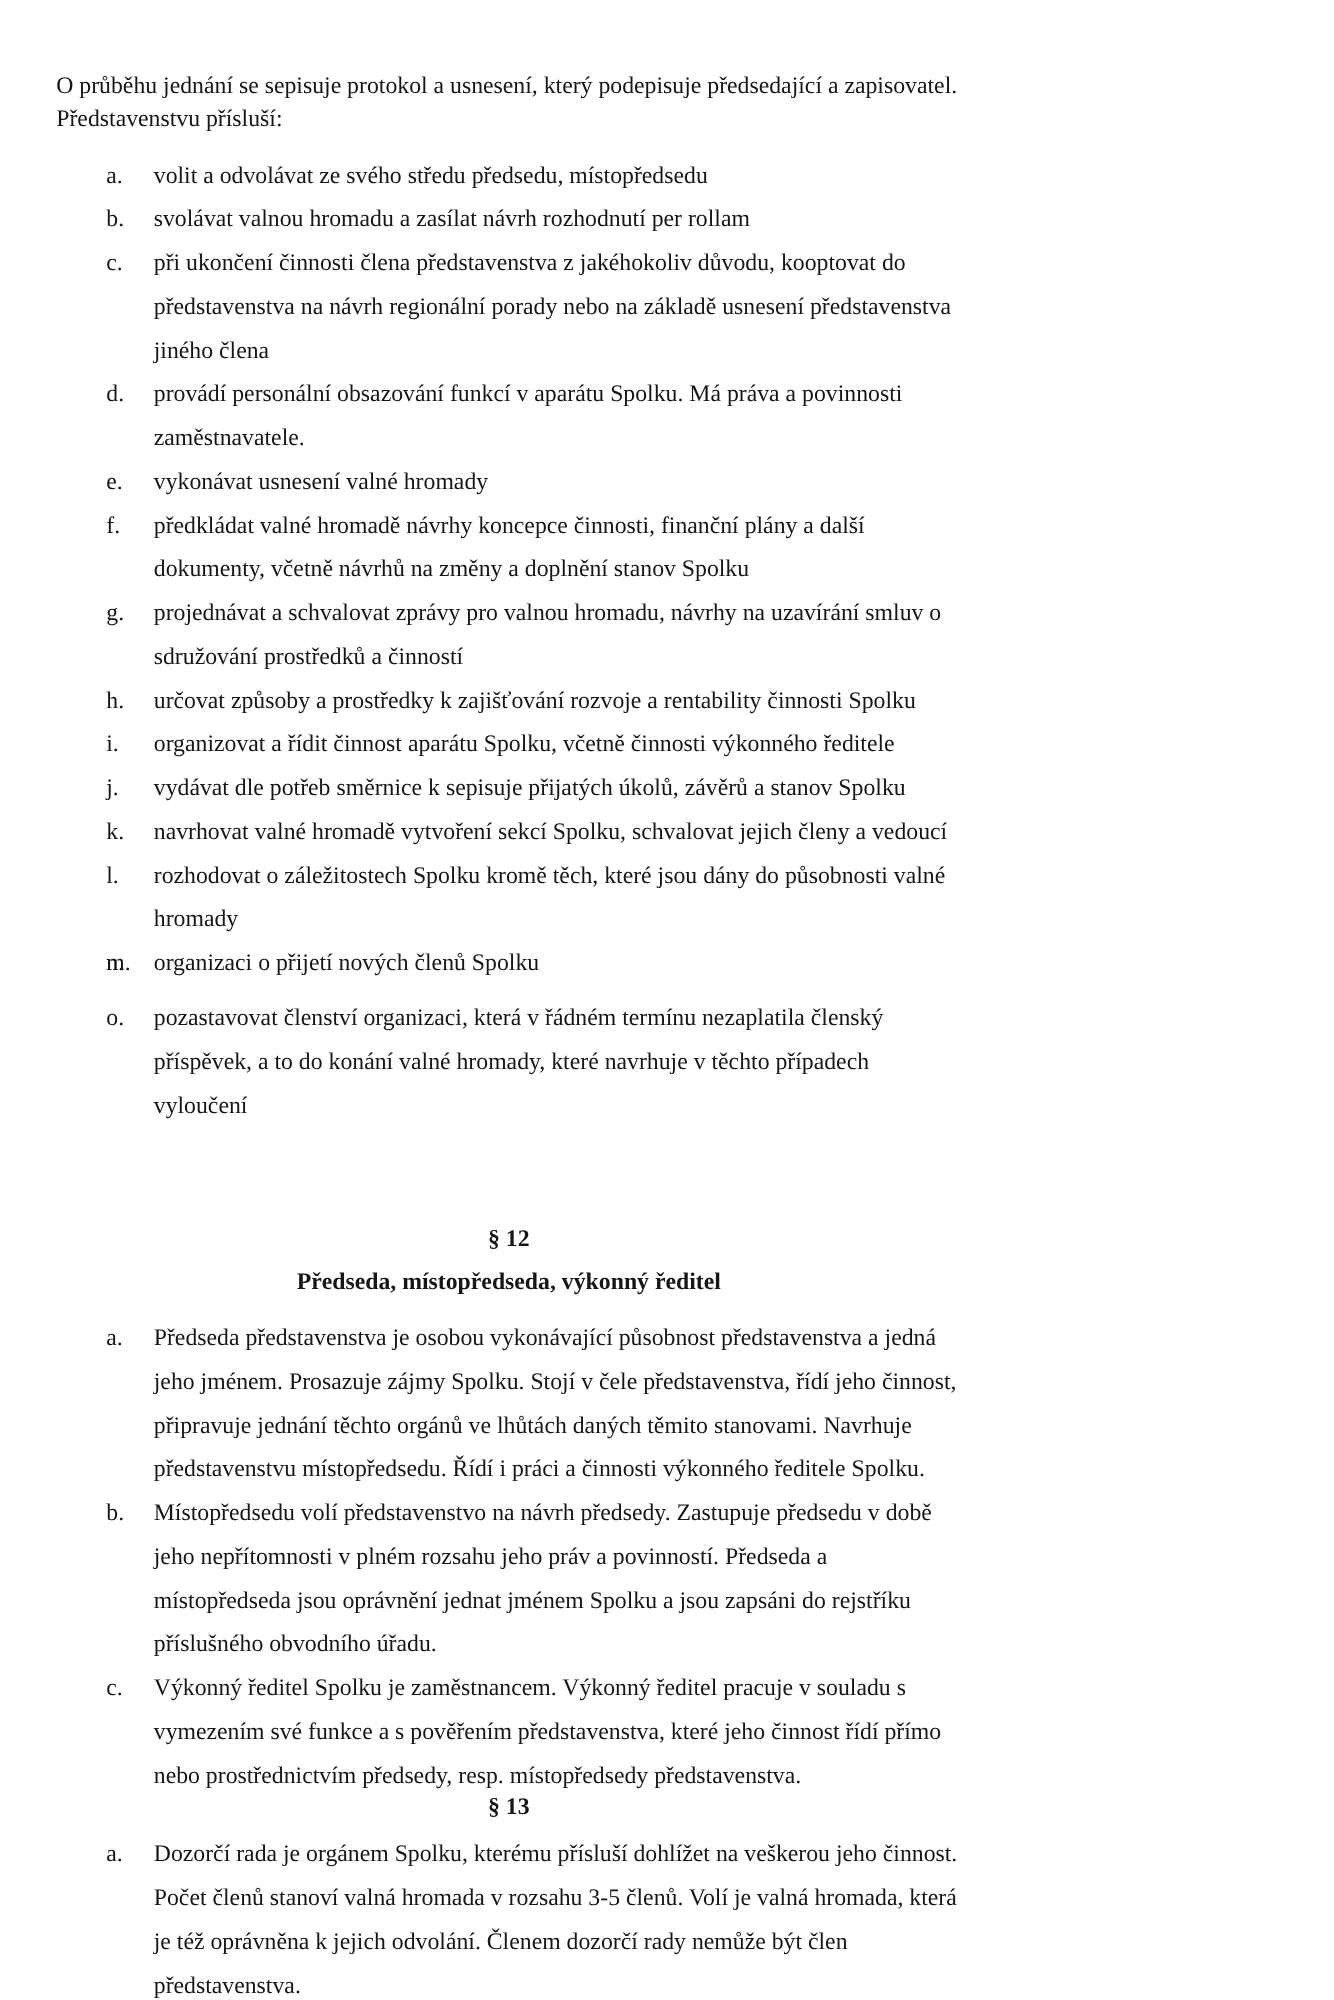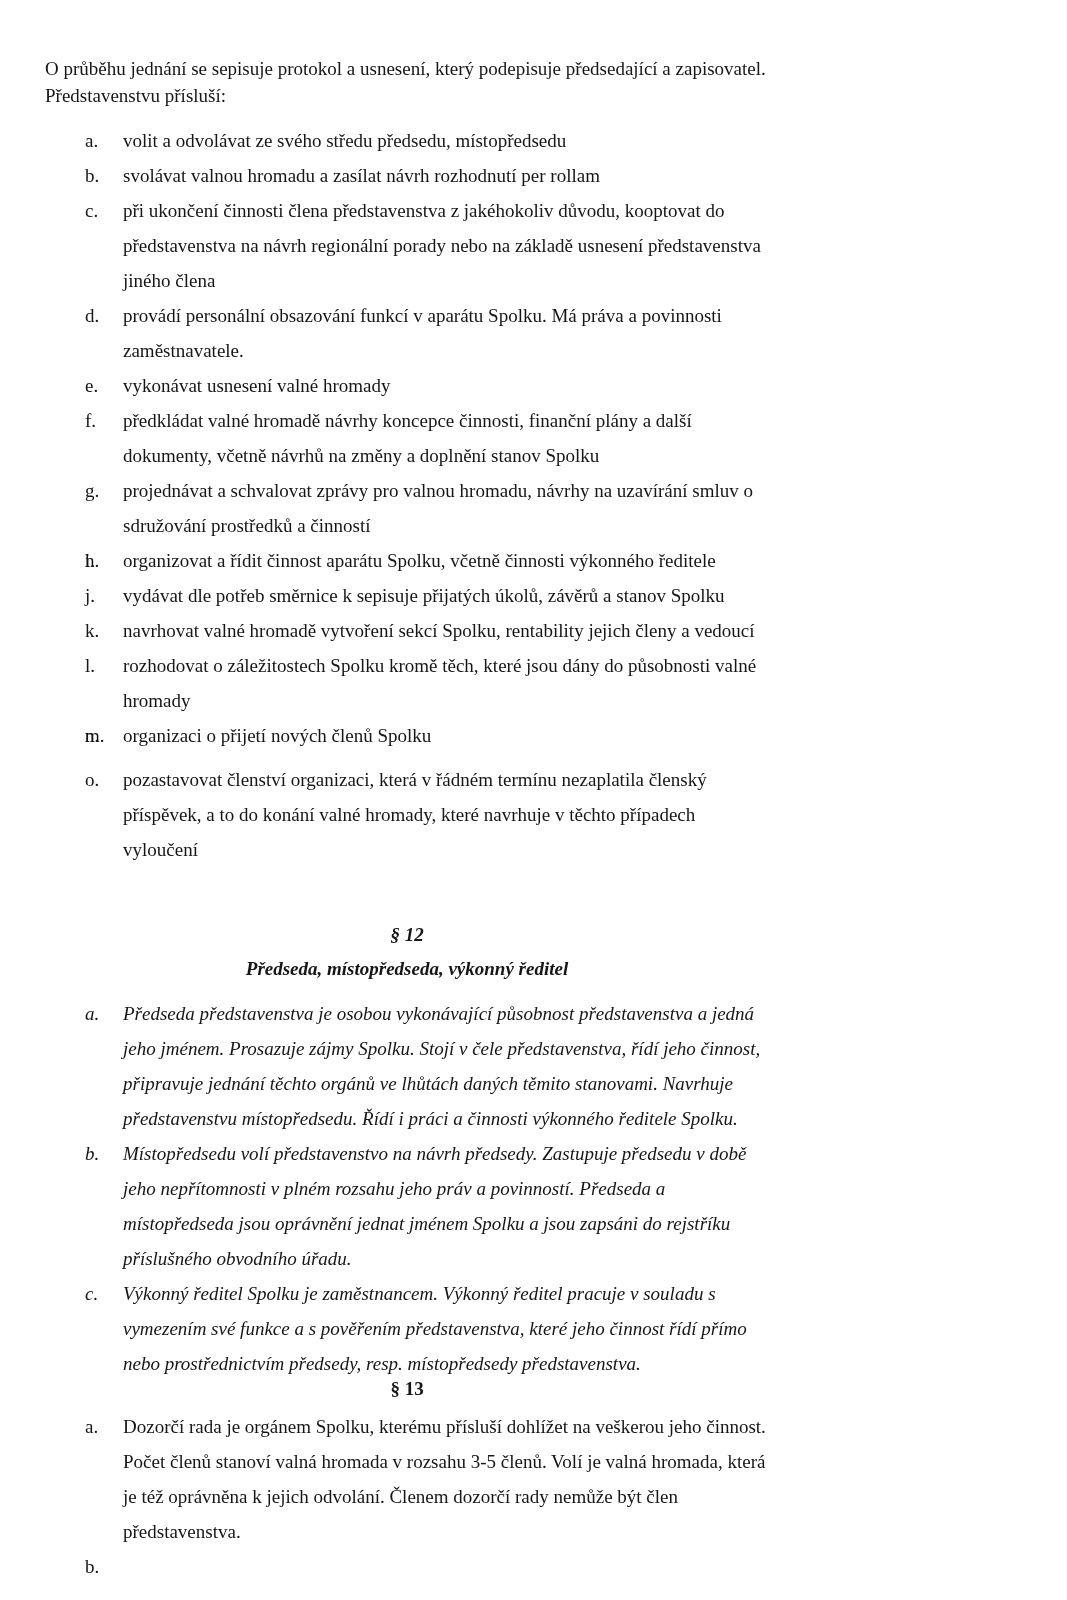--- a/index.html
+++ b/index.html
@@ -38,21 +38,21 @@
     line-height: 35px;
   }
   .doc-item .marker {
     position: absolute;
     left: 0;
     top: 0;
     width: 26px;
   }
   .gap-lg { margin-top: 9px; }
   .section-block { }
-  .section-12 { margin-top: 54px; font-style: italic; }
+  .section-12 { margin-top: 76px; }
   .section-13 { margin-top: -6px; }
   .sec-head {
     text-align: center;
     font-weight: bold;
     font-size: 19px;
     line-height: 27px;
   }
   .sec-number { margin-bottom: 7px; }
   .sec-title  { margin-bottom: 14px; }
 </style>
@@ -90,32 +90,33 @@
     <div class="doc-item">
       <span class="marker">f.</span>
       <span>předkládat valné hromadě návrhy koncepce činnosti, finanční plány a další dokumenty, včetně návrhů na změny a doplnění stanov Spolku</span>
     </div>
     <div class="doc-item">
       <span class="marker">g.</span>
       <span>projednávat a schvalovat zprávy pro valnou hromadu, návrhy na uzavírání smluv o sdružování prostředků a činností</span>
     </div>
     <div class="doc-item">
       <span class="marker">h.</span>
+      <span>určovat způsoby a prostředky k zajišťování rozvoje a rentability činnosti Spolku</span>
     </div>
     <div class="doc-item">
       <span class="marker">i.</span>
       <span>organizovat a řídit činnost aparátu Spolku, včetně činnosti výkonného ředitele</span>
     </div>
     <div class="doc-item">
       <span class="marker">j.</span>
       <span>vydávat dle potřeb směrnice k sepisuje přijatých úkolů, závěrů a stanov Spolku</span>
     </div>
     <div class="doc-item">
       <span class="marker">k.</span>
-      <span>navrhovat valné hromadě vytvoření sekcí Spolku, rentability jejich členy a vedoucí</span>
+      <span>navrhovat valné hromadě vytvoření sekcí Spolku, schvalovat jejich členy a vedoucí</span>
     </div>
     <div class="doc-item">
       <span class="marker">l.</span>
       <span>rozhodovat o záležitostech Spolku kromě těch, které jsou dány do působnosti valné hromady</span>
     </div>
     <div class="doc-item">
       <span class="marker">m.</span>
     </div>
     <div class="doc-item">
       <span class="marker">n.</span>

